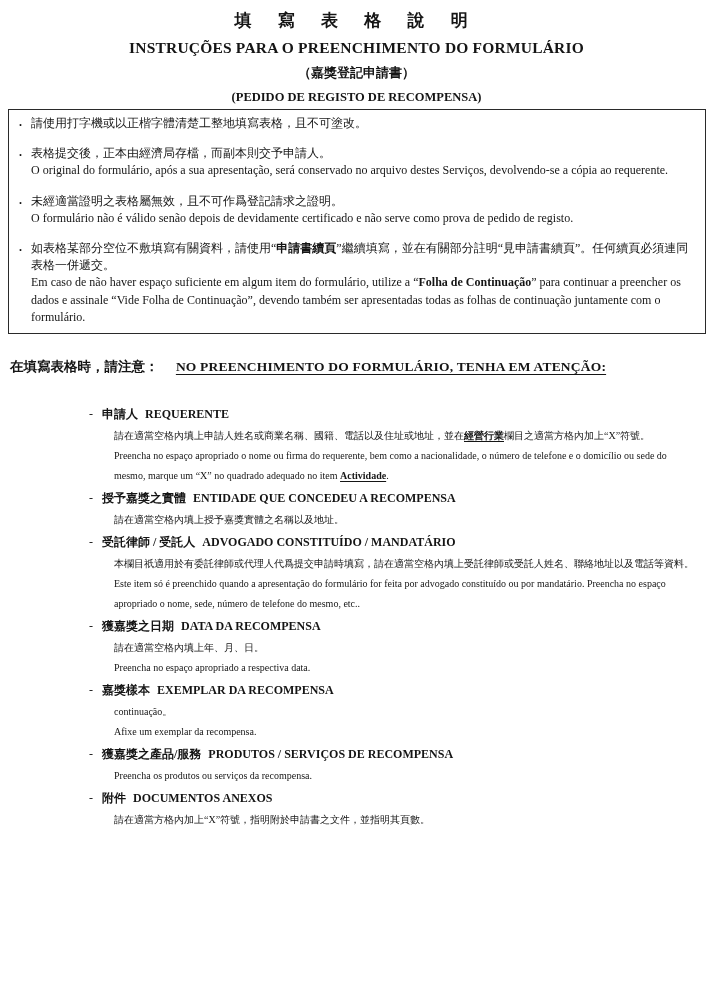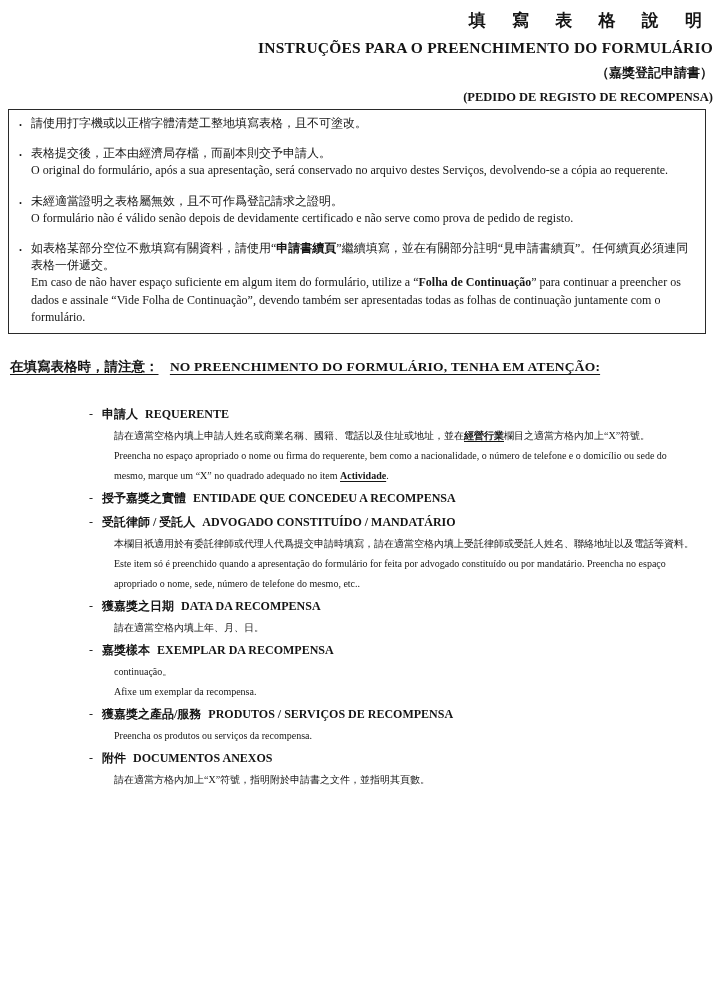--- a/index.html
+++ b/index.html
@@ -7,21 +7,21 @@
     position: relative;
     width: 713px; height: 988px;
     margin: 0 auto;
     background: #ffffff;
     font-family: "Liberation Serif", "DejaVu Serif", serif;
     color: #151515;
     overflow: hidden;
     box-sizing: border-box;
   }
   
-  .header { text-align: right; padding-top: 7px; }
+  .header { text-align: center; padding-top: 7px; }
   .title-zh {
     font-size: 17px; font-weight: bold; letter-spacing: 11px;
     margin: 2px 0 7px 0;
   }
   .title-pt {
     font-size: 15.5px; font-weight: bold; letter-spacing: .2px;
     margin: 0 0 7px 0;
   }
   .subtitle-zh { font-size: 13px; font-weight: bold; margin: 0 0 8px 0; }
   .subtitle-pt { font-size: 12.5px; font-weight: bold; margin: 0 0 4px 0; }
@@ -44,22 +44,22 @@
   }
   .note .pt { line-height: 17.5px; }
   .b { font-weight: bold; }
 
   
   .section-heading {
     margin: 24px 0 0 10px;
     font-size: 13.5px; font-weight: bold;
   }
   .section-heading .zh {
-    text-decoration: underline; text-underline-offset: 3px;
-    margin-right: 8px;
+    text-underline-offset: 3px;
+    margin-right: 14px;
   }
   .section-heading .pt {
     text-decoration: underline; text-underline-offset: 3px;
     letter-spacing: .2px;
     text-align: right;
   }
 
   
   .instructions { margin: 26px 14px 0 102px; }
   .inst-title {
@@ -139,20 +139,21 @@
         <p><span>Preencha no espaço apropriado o nome ou firma do requerente, bem como a nacionalidade, o número de telefone e o domicílio ou sede do mesmo, marque um “X” no quadrado adequado no item </span><span class="em">Actividade</span><span>.</span></p>
       </div>
     </div>
 
     <div class="inst">
       <p class="inst-title">
         <span class="dash">-</span>
         <span class="t-zh">授予嘉獎之實體</span><span class="t-pt">ENTIDADE QUE CONCEDEU A RECOMPENSA</span>
       </p>
       <div class="inst-body">
+        <p>請在適當空格內填上授予嘉獎實體之名稱以及地址。</p>
       </div>
     </div>
 
     <div class="inst">
       <p class="inst-title">
         <span class="dash">-</span>
         <span class="t-zh">受託律師 / 受託人</span><span class="t-pt">ADVOGADO CONSTITUÍDO / MANDATÁRIO</span>
       </p>
       <div class="inst-body">
         <p>本欄目祇適用於有委託律師或代理人代爲提交申請時填寫，請在適當空格內填上受託律師或受託人姓名、聯絡地址以及電話等資料。</p>
@@ -160,20 +161,21 @@
       </div>
     </div>
 
     <div class="inst">
       <p class="inst-title">
         <span class="dash">-</span>
         <span class="t-zh">獲嘉獎之日期</span><span class="t-pt">DATA DA RECOMPENSA</span>
       </p>
       <div class="inst-body">
         <p>請在適當空格內填上年、月、日。</p>
+        <p>Preencha no espaço apropriado a respectiva data.</p>
       </div>
     </div>
 
     <div class="inst">
       <p class="inst-title">
         <span class="dash">-</span>
         <span class="t-zh">嘉獎樣本</span><span class="t-pt">EXEMPLAR DA RECOMPENSA</span>
       </p>
       <div class="inst-body">
         <p>continuação。</p>

